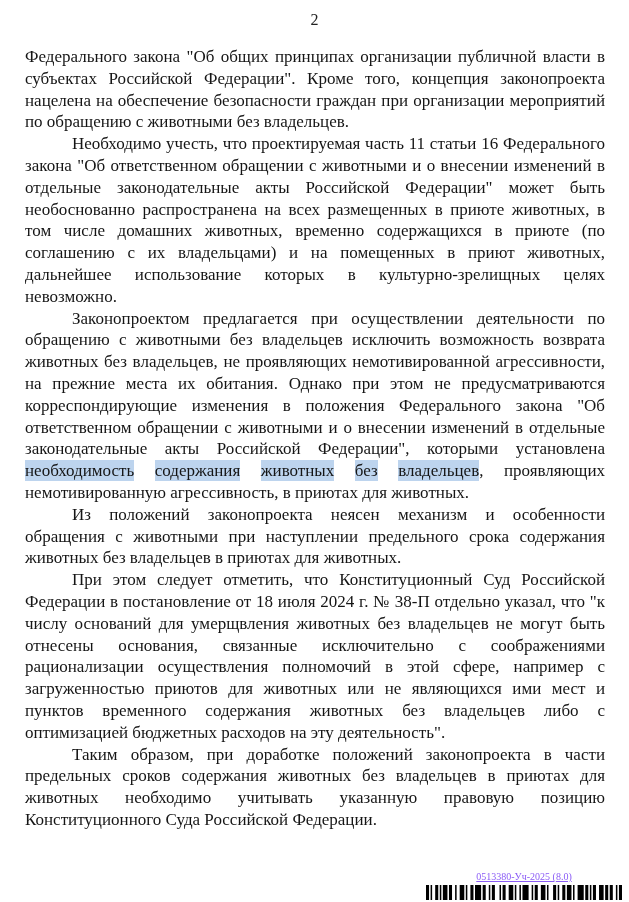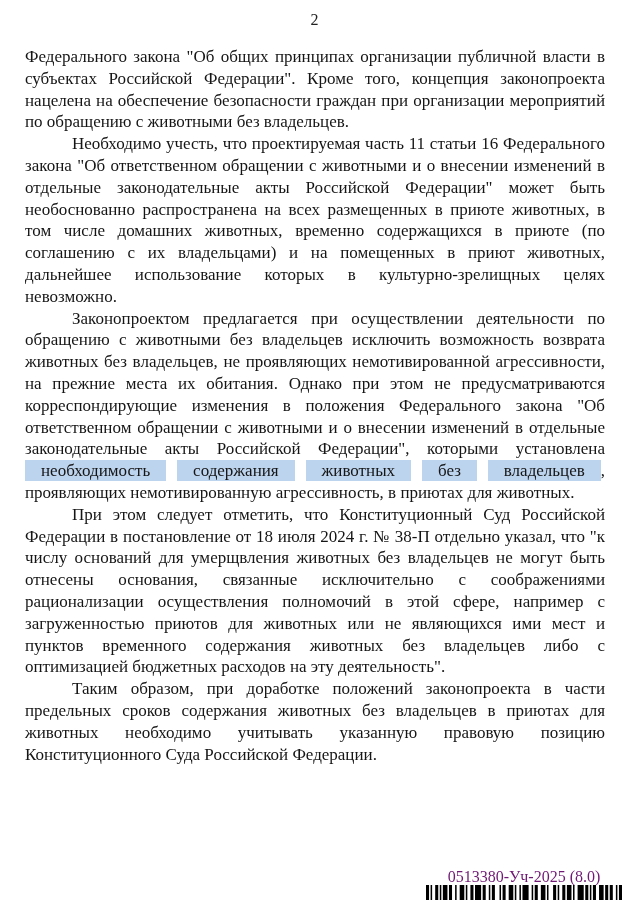--- a/index.html
+++ b/index.html
@@ -37,51 +37,53 @@
   .doc-body p {
     margin: 0;
     padding: 0;
     text-indent: 47px;
   }
   .doc-body p.first {
     text-indent: 0;
   }
   .hl {
     
-    padding: 1px 16px;
+    padding: 1px 0;
   }
   .footer {
     position: absolute;
     right: 5px;
     bottom: 2px;
     width: 200px;
     text-align: center;
   }
   .footer-code {
-    font-size: 16px;
+    font-size: 10px;
     line-height: 14px;
-    color: #701a75;
+    color: #8b5cf6;
     white-space: nowrap;
+    text-decoration: underline;
   }
   .barcode {
     display: block;
     width: 196px;
     height: 15px;
     margin: 1px auto 0 auto;
   }
 </style>
 </head>
 <body>
 
 <div class="page-number">2</div>
 
 <div class="doc-body">
   <p class="first">Федерального закона "Об общих принципах организации публичной власти в субъектах Российской Федерации". Кроме того, концепция законопроекта нацелена на обеспечение безопасности граждан при организации мероприятий по обращению с животными без владельцев.</p>
   <p>Необходимо учесть, что проектируемая часть 11 статьи 16 Федерального закона "Об ответственном обращении с животными и о внесении изменений в отдельные законодательные акты Российской Федерации" может быть необоснованно распространена на всех размещенных в приюте животных, в том числе домашних животных, временно содержащихся в приюте (по соглашению с их владельцами) и на помещенных в приют животных, дальнейшее использование которых в культурно-зрелищных целях невозможно.</p>
   <p><span>Законопроектом предлагается при осуществлении деятельности по обращению с животными без владельцев исключить возможность возврата животных без владельцев, не проявляющих немотивированной агрессивности, на прежние места их обитания. Однако при этом не предусматриваются корреспондирующие изменения в положения Федерального закона "Об ответственном обращении с животными и о внесении изменений в отдельные законодательные акты Российской Федерации", которыми установлена </span><span class="hl" style="background: rgb(189, 212, 238);">необходимость</span><span> </span><span class="hl" style="background: rgb(189, 212, 238);">содержания</span><span> </span><span class="hl" style="background: rgb(189, 212, 238);">животных</span><span> </span><span class="hl" style="background: rgb(189, 212, 238);">без</span><span> </span><span class="hl" style="background: rgb(189, 212, 238);">владельцев</span><span>, проявляющих немотивированную агрессивность, в приютах для животных.</span></p>
+  <p>Из положений законопроекта неясен механизм и особенности обращения с животными при наступлении предельного срока содержания животных без владельцев в приютах для животных.</p>
   <p>При этом следует отметить, что Конституционный Суд Российской Федерации в постановление от 18 июля 2024 г. № 38-П отдельно указал, что "к числу оснований для умерщвления животных без владельцев не могут быть отнесены основания, связанные исключительно с соображениями рационализации осуществления полномочий в этой сфере, например с загруженностью приютов для животных или не являющихся ими мест и пунктов временного содержания животных без владельцев либо с оптимизацией бюджетных расходов на эту деятельность".</p>
   <p>Таким образом, при доработке положений законопроекта в части предельных сроков содержания животных без владельцев в приютах для животных необходимо учитывать указанную правовую позицию Конституционного Суда Российской Федерации.</p>
 </div>
 
 <div class="footer">
   <div class="footer-code">0513380-Уч-2025 (8.0)</div>
   <svg class="barcode" preserveAspectRatio="none" xmlns="http://www.w3.org/2000/svg" viewBox="0 0 128 16">
       <rect x="0" y="0" width="2" height="16" fill="#000"></rect>
       <rect x="3" y="0" width="1" height="16" fill="#000"></rect>
       <rect x="6" y="0" width="2" height="16" fill="#000"></rect>

